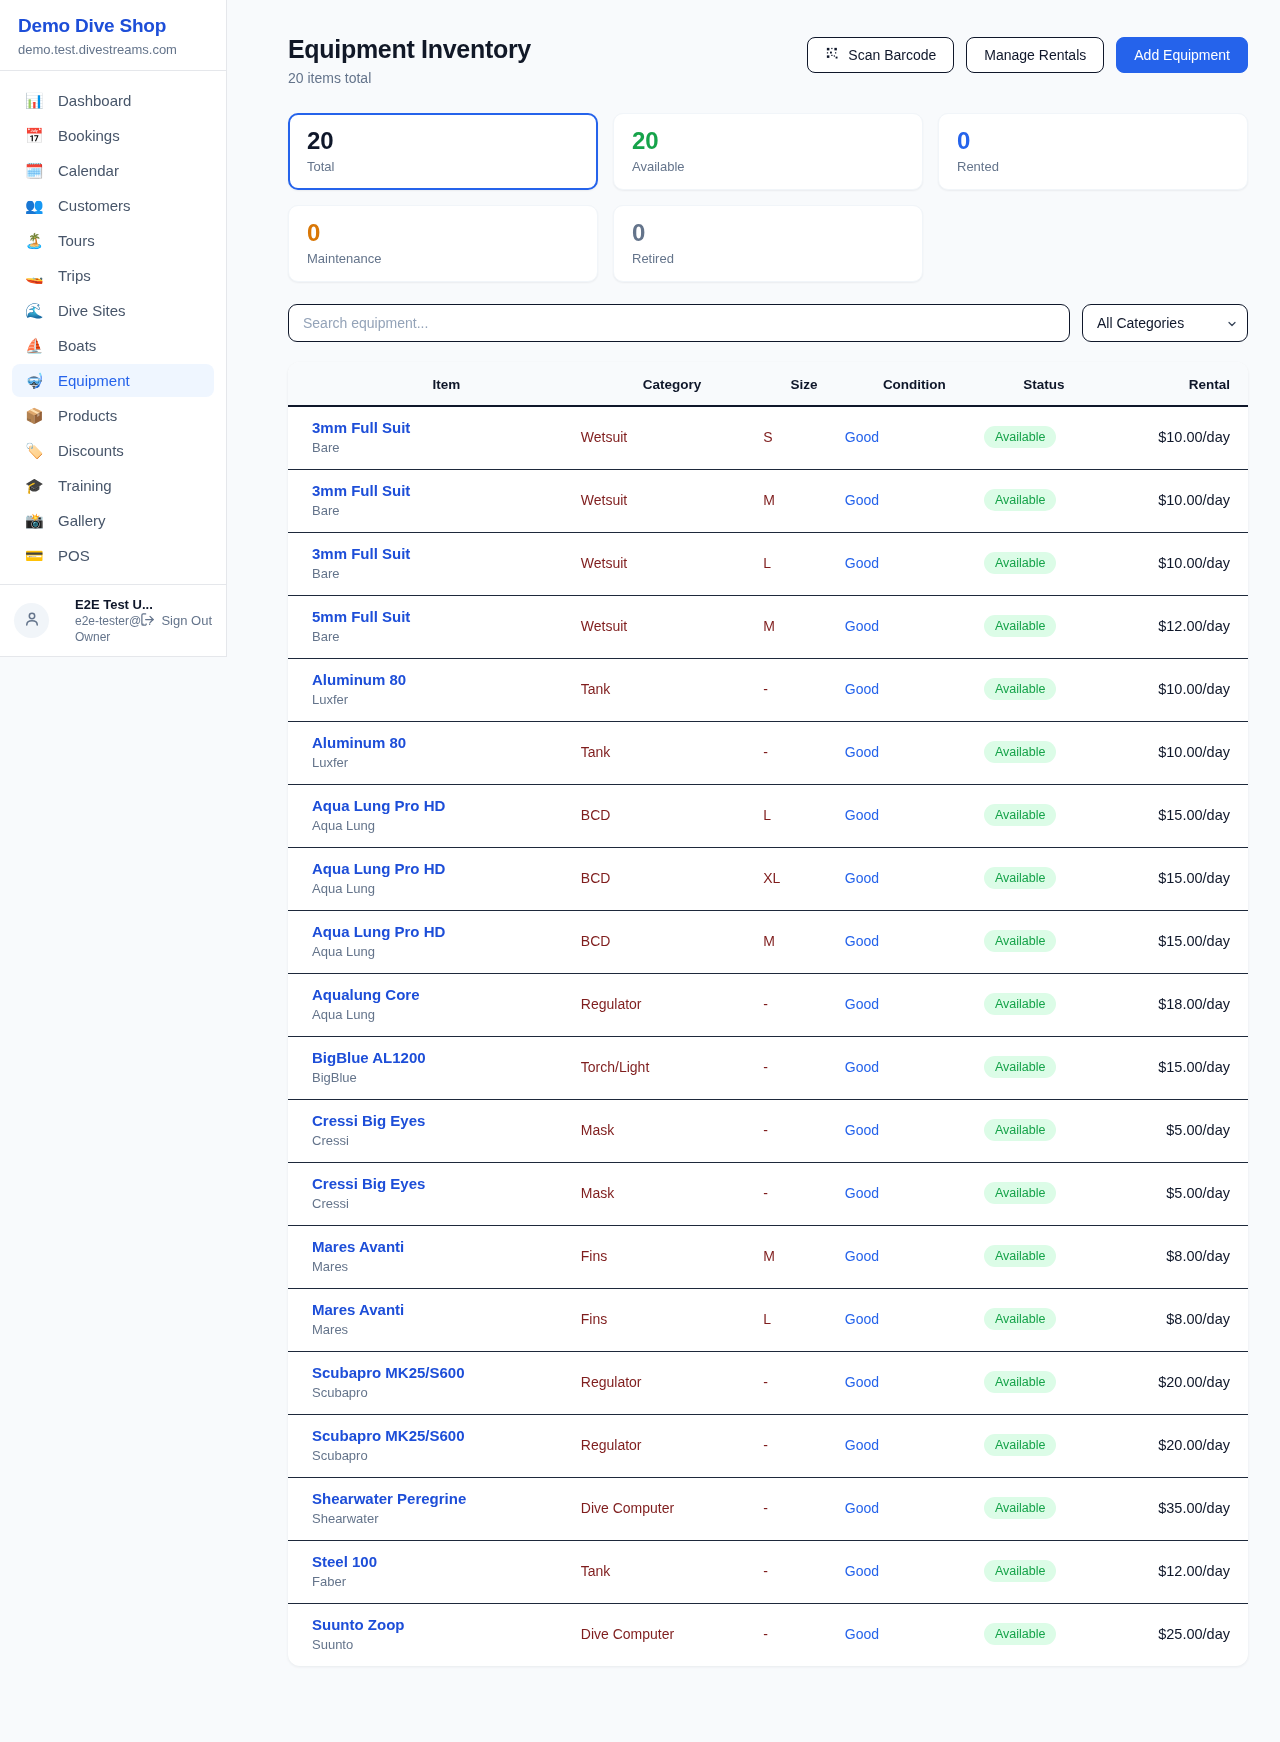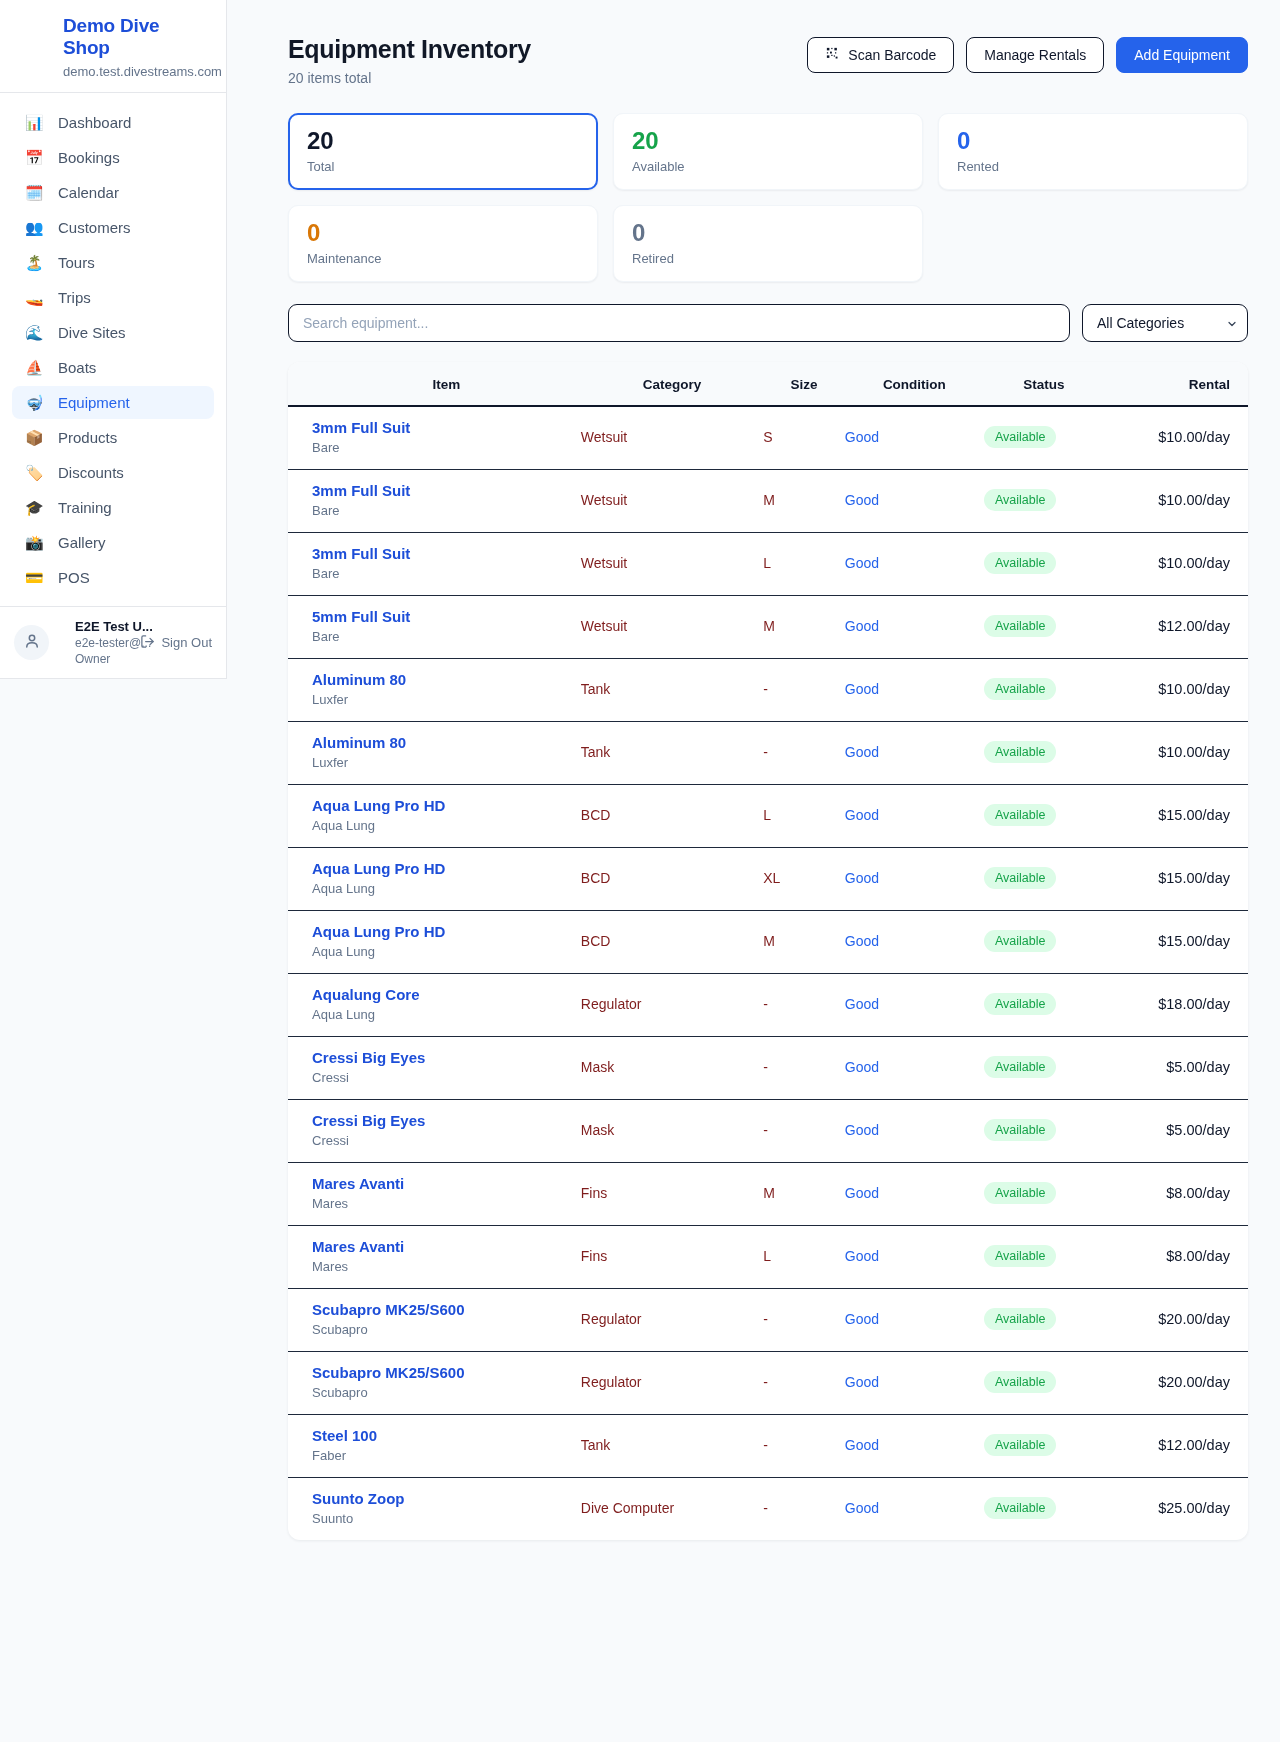--- a/index.html
+++ b/index.html
@@ -12,21 +12,21 @@
     overflow: hidden;
   }
   
   .sidebar {
     position: absolute; left: 0; top: 0; width: 227px;
     background: #ffffff;
     border-right: 1px solid #e5e7eb;
     border-bottom: 1px solid #e5e7eb;
     padding-bottom: 0;
   }
-  .brand { padding: 15px 28px 13px; margin-left: 35px; }
+  .brand { padding: 15px 18px 13px; }
   .brand-name { color: #1d4ed8; font-size: 19px; font-weight: 700; letter-spacing: -.2px; }
   .brand-domain { color: #64748b; font-size: 13px; margin-top: 5px; }
   .side-divider { border-top: 1px solid #e5e7eb; }
   .nav { padding: 13px 12px 10px; }
   .nav-item {
     display: flex; align-items: center; gap: 13px;
     padding: 8px 13px; margin-bottom: 2px;
     border-radius: 8px; cursor: pointer;
     color: #475569; font-size: 15px;
   }
@@ -393,20 +393,31 @@
               <div class="item-brand">Aqua Lung</div>
             </td>
             <td class="cell-category">Regulator</td>
             <td class="cell-size">-</td>
             <td class="cell-condition"><span class="cond-link">Good</span></td>
             <td><span class="pill">Available</span></td>
             <td class="cell-rental">$18.00/day</td>
           </tr>
           <tr>
             <td class="cell-item">
+              <div class="item-name">BigBlue AL1200</div>
+              <div class="item-brand">BigBlue</div>
+            </td>
+            <td class="cell-category">Torch/Light</td>
+            <td class="cell-size">-</td>
+            <td class="cell-condition"><span class="cond-link">Good</span></td>
+            <td><span class="pill">Available</span></td>
+            <td class="cell-rental">$15.00/day</td>
+          </tr>
+          <tr>
+            <td class="cell-item">
               <div class="item-name">Cressi Big Eyes</div>
               <div class="item-brand">Cressi</div>
             </td>
             <td class="cell-category">Mask</td>
             <td class="cell-size">-</td>
             <td class="cell-condition"><span class="cond-link">Good</span></td>
             <td><span class="pill">Available</span></td>
             <td class="cell-rental">$5.00/day</td>
           </tr>
           <tr>
@@ -456,20 +467,31 @@
           <tr>
             <td class="cell-item">
               <div class="item-name">Scubapro MK25/S600</div>
               <div class="item-brand">Scubapro</div>
             </td>
             <td class="cell-category">Regulator</td>
             <td class="cell-size">-</td>
             <td class="cell-condition"><span class="cond-link">Good</span></td>
             <td><span class="pill">Available</span></td>
             <td class="cell-rental">$20.00/day</td>
+          </tr>
+          <tr>
+            <td class="cell-item">
+              <div class="item-name">Shearwater Peregrine</div>
+              <div class="item-brand">Shearwater</div>
+            </td>
+            <td class="cell-category">Dive Computer</td>
+            <td class="cell-size">-</td>
+            <td class="cell-condition"><span class="cond-link">Good</span></td>
+            <td><span class="pill">Available</span></td>
+            <td class="cell-rental">$35.00/day</td>
           </tr>
           <tr>
             <td class="cell-item">
               <div class="item-name">Steel 100</div>
               <div class="item-brand">Faber</div>
             </td>
             <td class="cell-category">Tank</td>
             <td class="cell-size">-</td>
             <td class="cell-condition"><span class="cond-link">Good</span></td>
             <td><span class="pill">Available</span></td>

